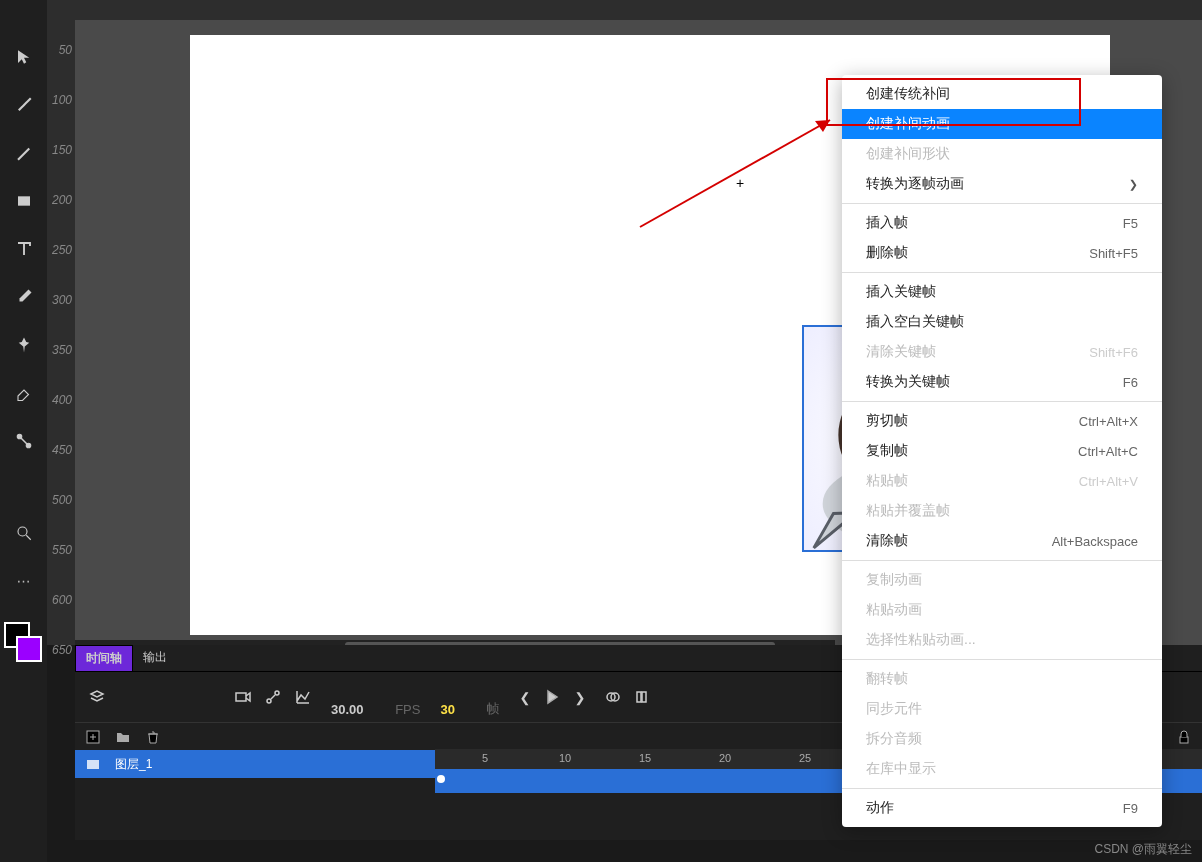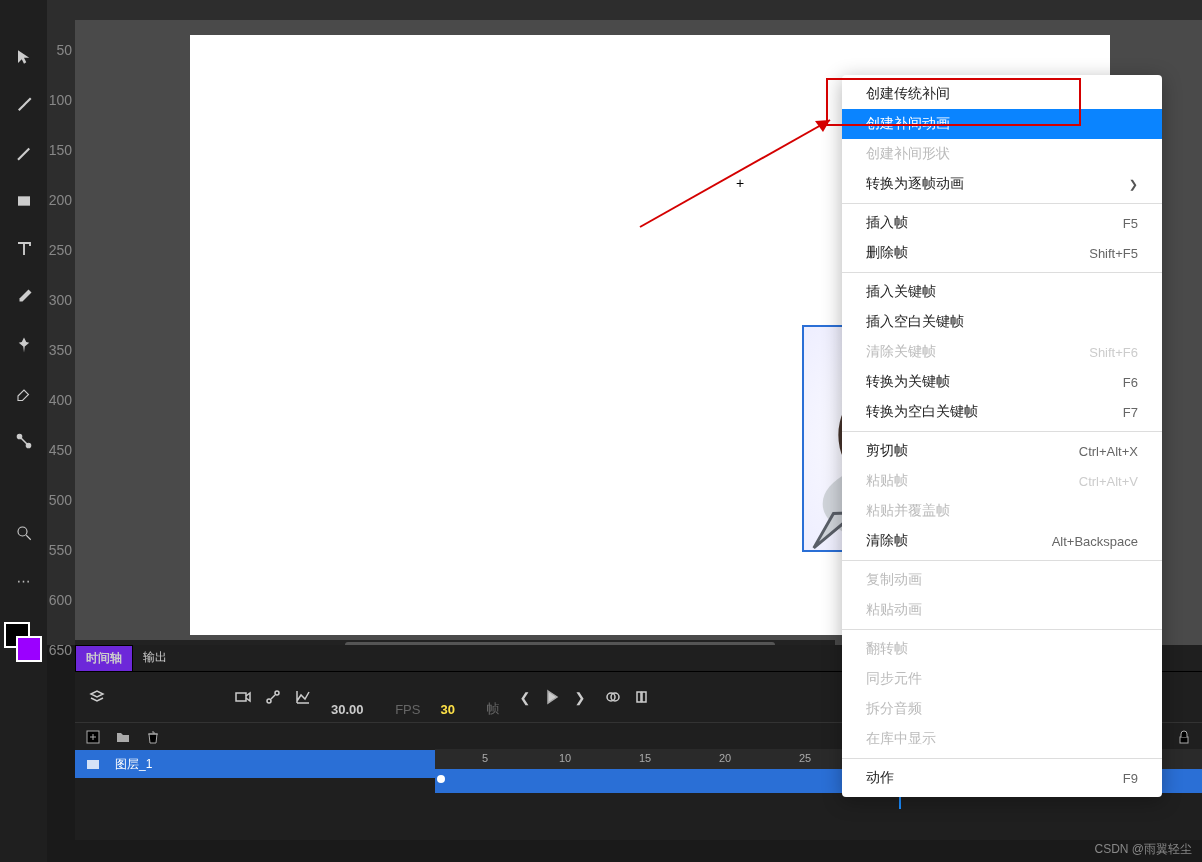--- a/index.html
+++ b/index.html
@@ -16,21 +16,21 @@
 .toolbar-left .swatch-box {
   margin-top: auto; margin-bottom: 180px; position: relative; width: 32px; height: 32px;
 }
 .swatch-primary { position:absolute; width:26px; height:26px; background:#000; border:2px solid #fff; top:-28px; left:-4px;}
 .swatch-secondary { position:absolute; width:26px; height:26px; background:#9b00ff; border:2px solid #fff; top:-14px; left:8px;}
 .toolbar-left svg { stroke:#ccc; fill:none; stroke-width:1.5; }
 
 
 .ruler-v { position:absolute; left:47px; top:0; width:28px; height:645px; background:#2d2d2d; }
 .ruler-h { position:absolute; left:75px; top:0; width:1127px; height:20px; background:#2d2d2d; }
-.ruler-v .tick, .ruler-h .tick { position:absolute; color:#888; font-size:14px; }
+.ruler-v .tick, .ruler-h .tick { position:absolute; color:#888; font-size:12px;font-style:italic; }
 .ruler-v .tick { right:3px; transform: translateY(-50%); }
 
 
 .canvas-area { position:absolute; left:75px; top:20px; width:1127px; height:625px; background:#4a4a4a; overflow:hidden;}
 .canvas-stage { position:absolute; left:115px; top:15px; width:920px; height:600px; background:#fff; }
 .selected-symbol {
   position:absolute; left:612px; top:290px; width:218px; height:227px;
   border: 2px solid #2a6fd6; background: radial-gradient(#fff,#eef);
 }
 .cross-cursor { position:absolute; left:546px; top:140px; color:#000; font-size:14px; }
@@ -254,49 +254,52 @@
       <span class="shortcut"></span>
     </div>
   <div class="ctx-item disabled">
       <span>清除关键帧</span>
       <span class="shortcut">Shift+F6</span>
     </div>
   <div class="ctx-item">
       <span>转换为关键帧</span>
       <span class="shortcut">F6</span>
     </div>
-  <div class="ctx-item">
-      <span>转换为空白关键帧</span>
-      <span class="shortcut">F7</span>
-    </div>
   <div class="ctx-sep"></div>
 
   <div class="ctx-item">
       <span>剪切帧</span>
       <span class="shortcut">Ctrl+Alt+X</span>
     </div>
+  <div class="ctx-item">
+      <span>复制帧</span>
+      <span class="shortcut">Ctrl+Alt+C</span>
+    </div>
   <div class="ctx-item disabled">
       <span>粘贴帧</span>
       <span class="shortcut">Ctrl+Alt+V</span>
     </div>
   <div class="ctx-item disabled">
       <span>粘贴并覆盖帧</span>
       <span class="shortcut"></span>
     </div>
   <div class="ctx-item">
       <span>清除帧</span>
       <span class="shortcut">Alt+Backspace</span>
     </div>
   <div class="ctx-sep"></div>
 
   <div class="ctx-item disabled">
       <span>复制动画</span>
     </div>
   <div class="ctx-item disabled">
       <span>粘贴动画</span>
+    </div>
+  <div class="ctx-item disabled">
+      <span>选择性粘贴动画...</span>
     </div>
   <div class="ctx-sep"></div>
 
   <div class="ctx-item disabled">
       <span>翻转帧</span>
     </div>
   <div class="ctx-item disabled">
       <span>同步元件</span>
     </div>
   <div class="ctx-item disabled">

